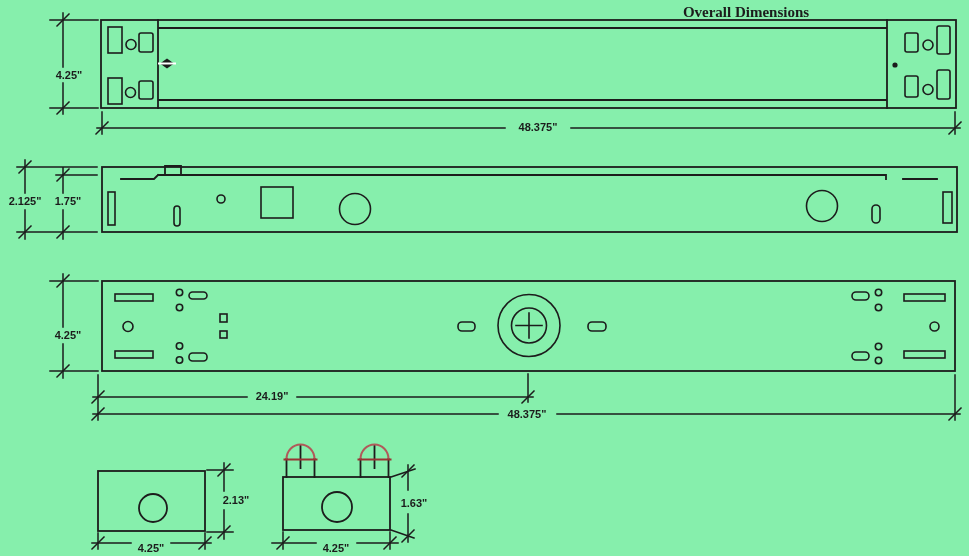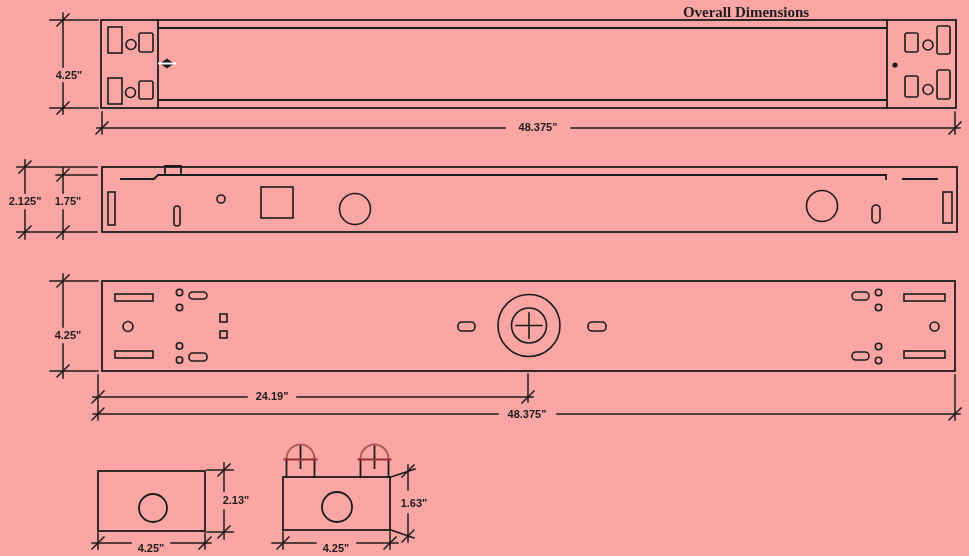--- a/index.html
+++ b/index.html
@@ -1,19 +1,19 @@
 <!DOCTYPE html>
 <html><head>
 <meta charset="utf-8">
 <style>
   html,body{margin:0;padding:0;background:#ffffff;}
   .canvas{
     position:relative;
     width:969px;height:556px;
-    background:#fca5a5;
+    background:#86efac;
     font-family:"Liberation Sans",sans-serif;
     overflow:hidden;
   }
   svg{display:block;}
   text{stroke:none;fill:#1c1c1c;}
   .dim{
     font-family:"Liberation Sans",sans-serif;
     font-size:11px;font-weight:bold;
     text-anchor:middle;
   }

